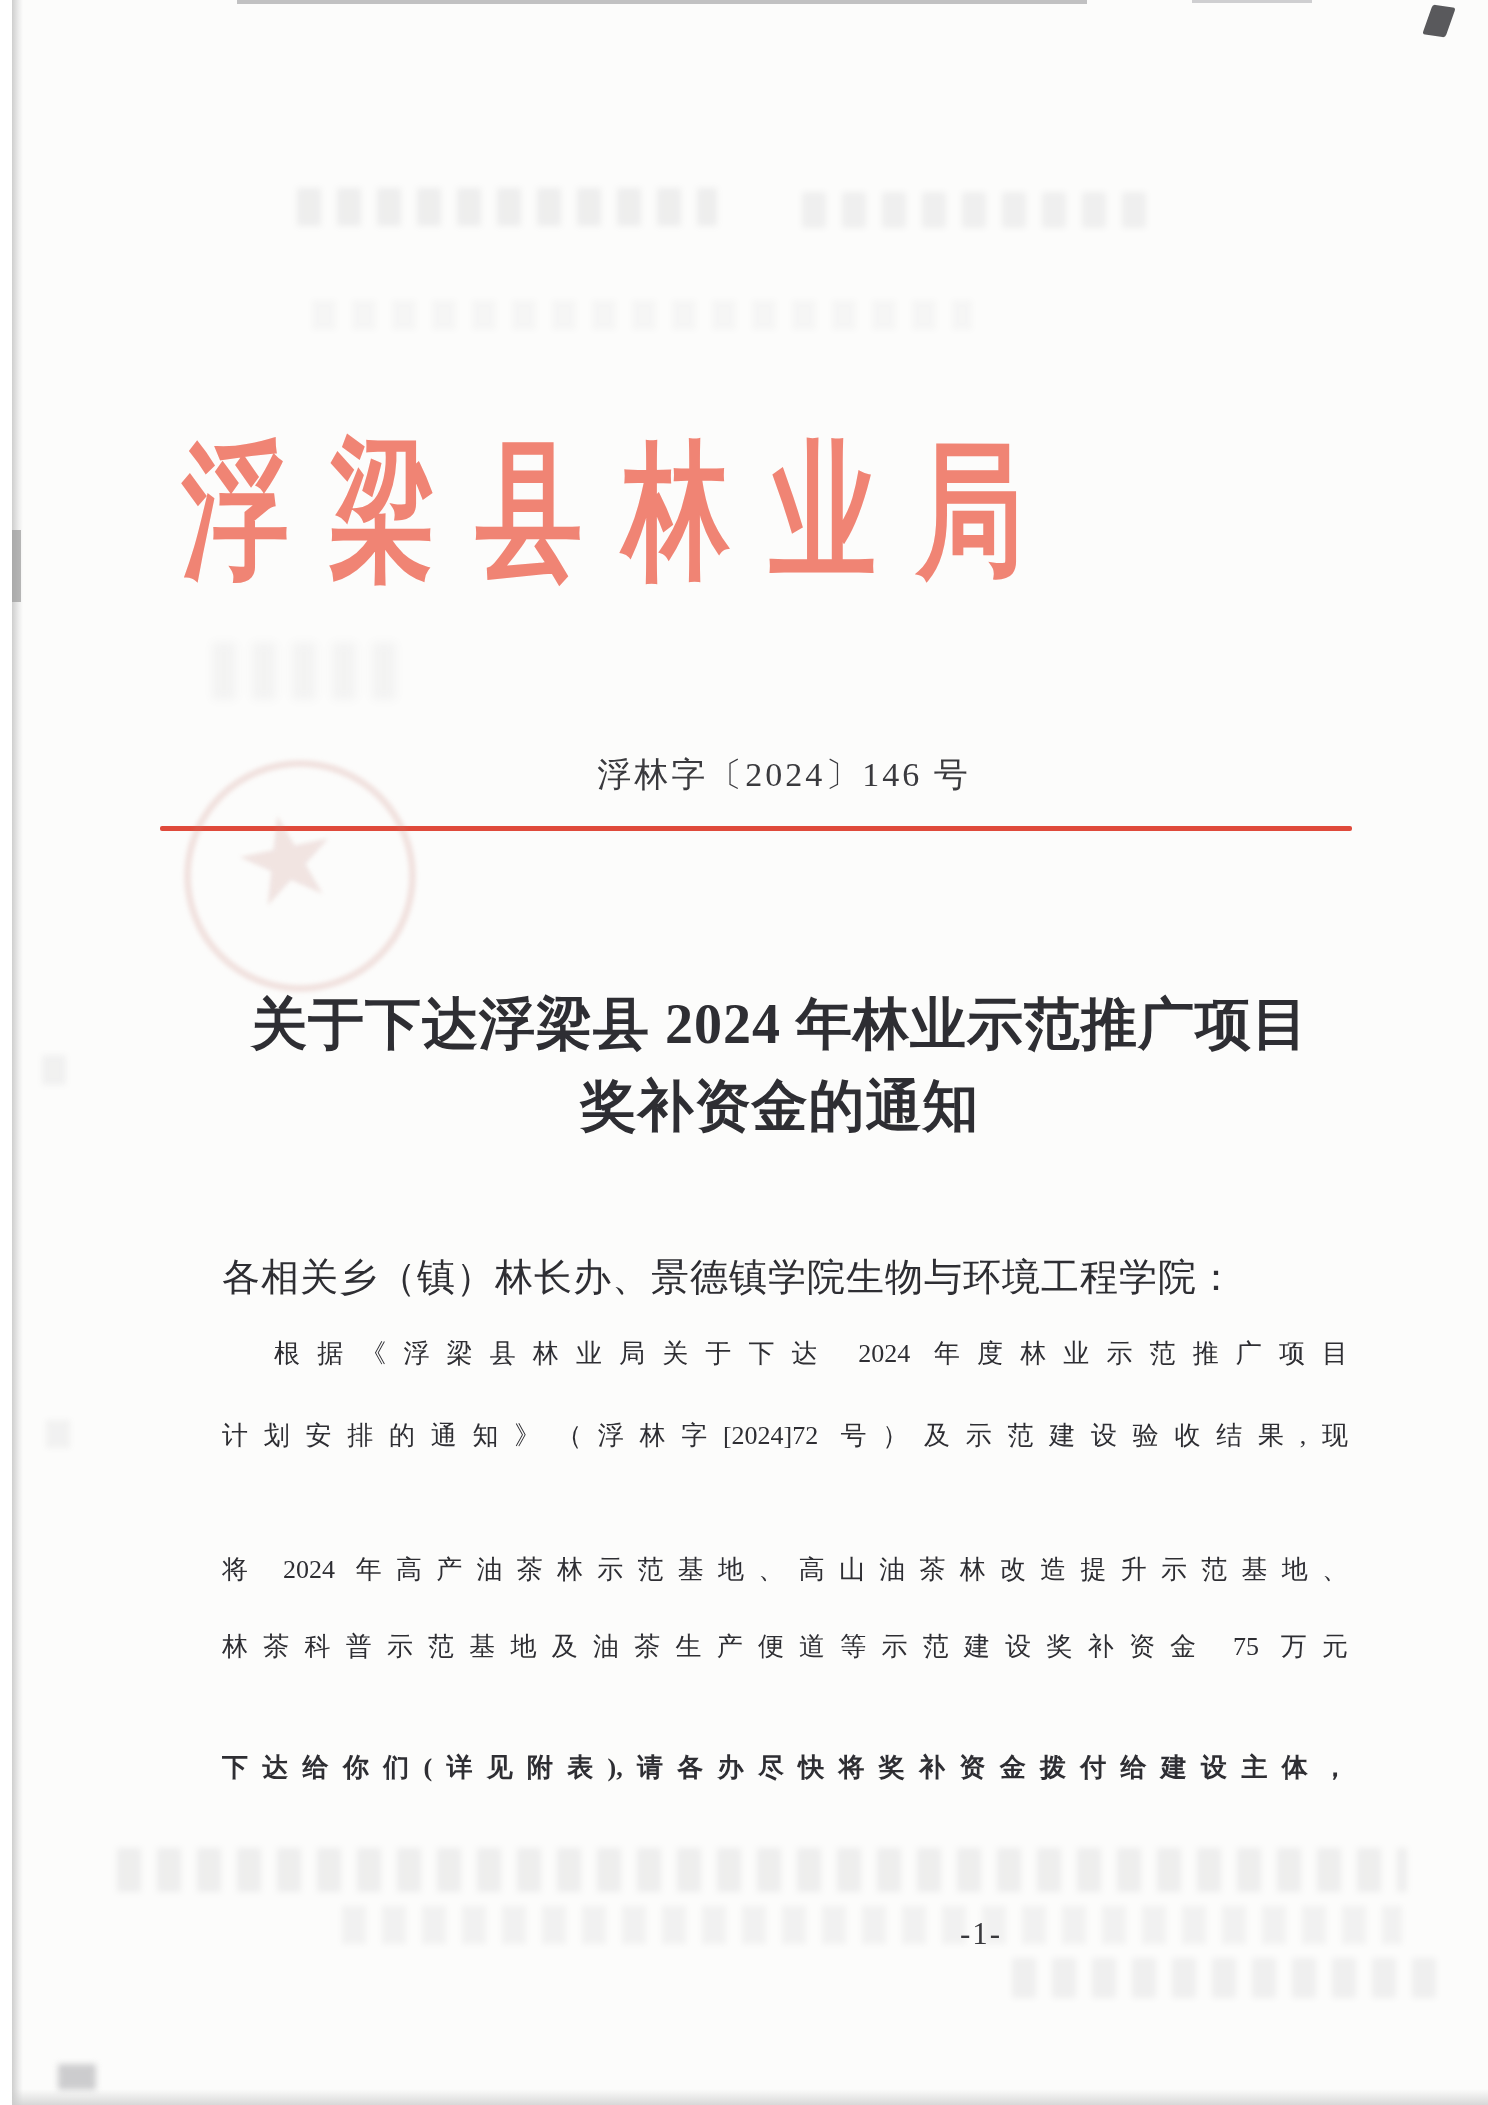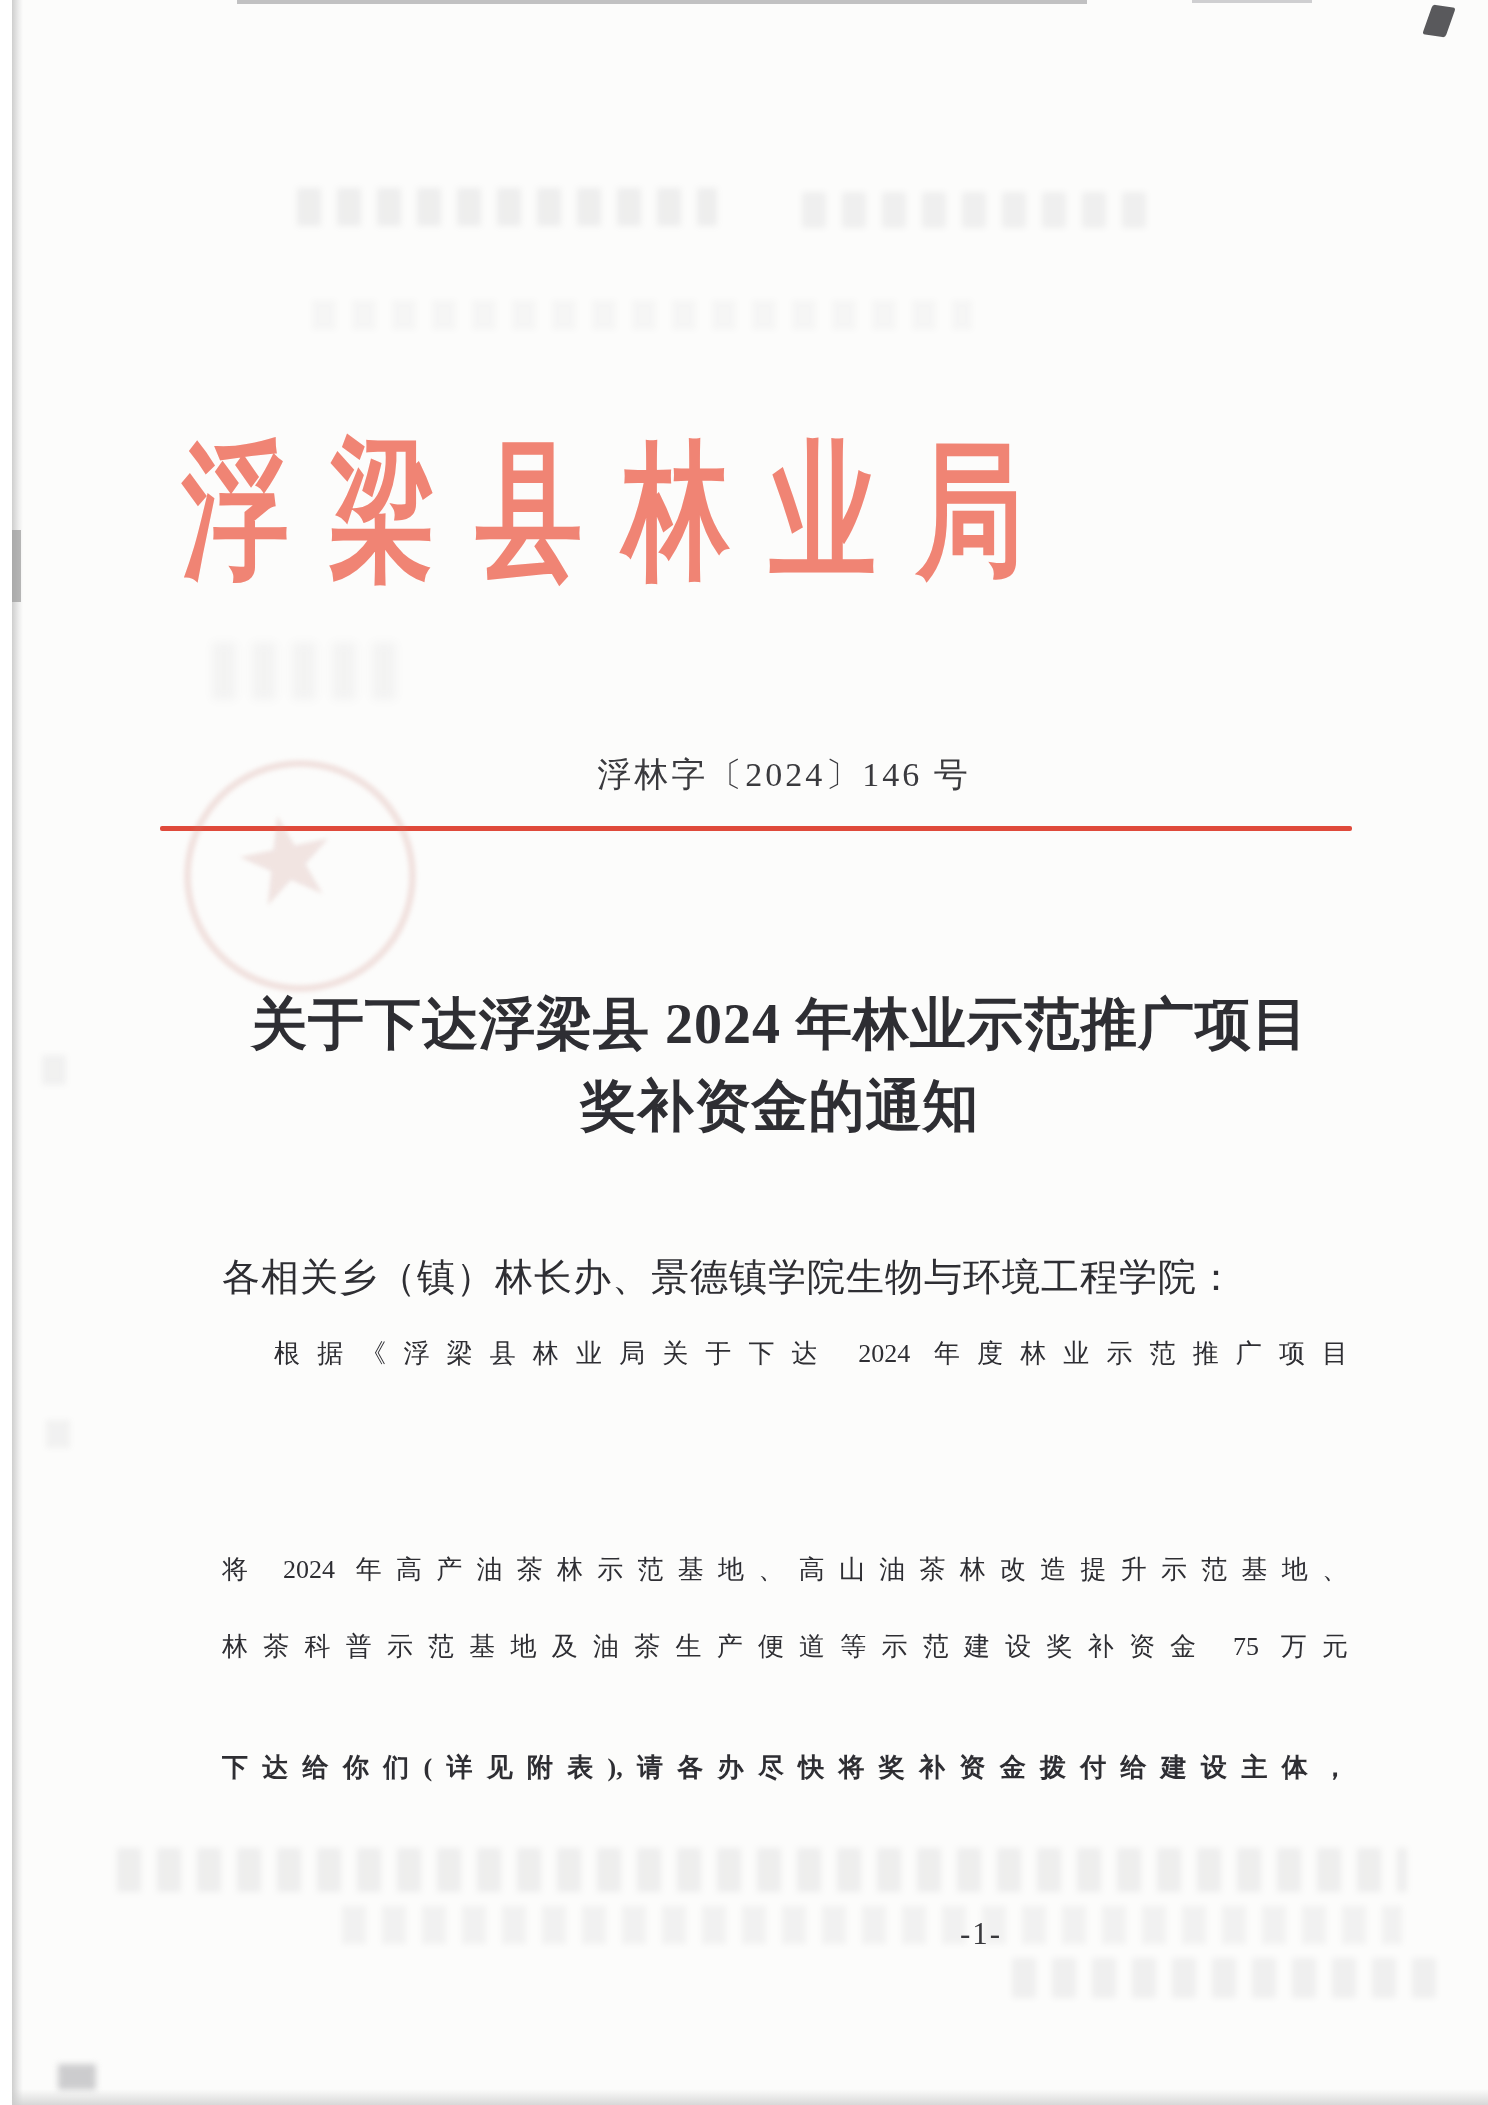--- a/index.html
+++ b/index.html
@@ -183,19 +183,20 @@
 
   <div class="seal-ring"></div>
   <div class="seal-star">★</div>
 
   <div class="doc-title title-1" style="color: rgb(46, 46, 51);">关于下达浮梁县 2024 年林业示范推广项目</div>
   <div class="doc-title title-2" style="color: rgb(46, 46, 51);">奖补资金的通知</div>
 
   <div class="salutation" style="color: rgb(46, 46, 51); text-align: right;">各相关乡（镇）林长办、景德镇学院生物与环境工程学院：</div>
 
   <div class="body-line bl-0" style="color: rgb(46, 46, 51);">根据《浮梁县林业局关于下达 2024 年度林业示范推广项目</div>
+  <div class="body-line bl-1" style="color: rgb(46, 46, 51);">计划安排的通知》（浮林字[2024]72 号）及示范建设验收结果,现</div>
   <div class="body-line bl-2" style="color: rgb(46, 46, 51);">将 2024 年高产油茶林示范基地、高山油茶林改造提升示范基地、</div>
   <div class="body-line bl-4" style="color: rgb(46, 46, 51);">林茶科普示范基地及油茶生产便道等示范建设奖补资金 75 万元</div>
   <div class="body-line bl-5" style="color: rgb(46, 46, 51);">下达给你们(详见附表),请各办尽快将奖补资金拨付给建设主体，</div>
 
   <div class="page-number">-1-</div>
 
 </div>
 
 </body></html>

